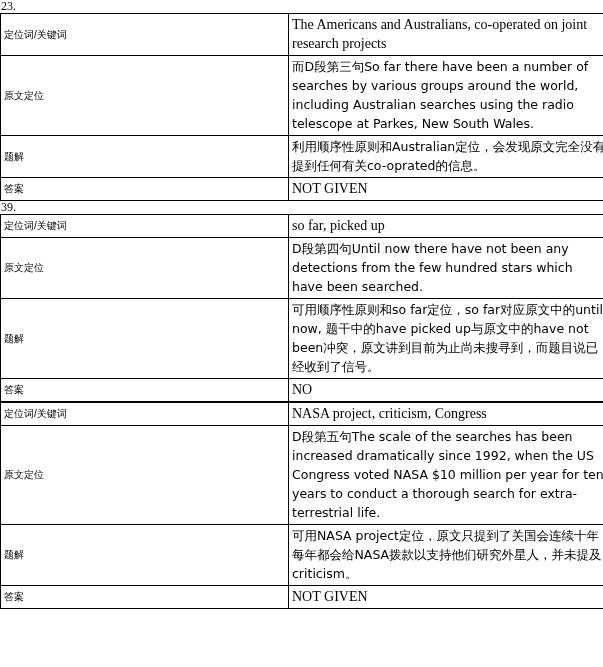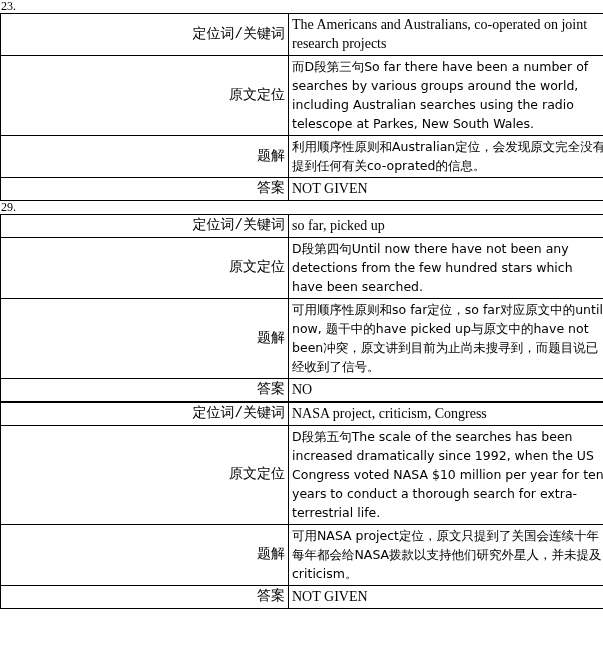--- a/index.html
+++ b/index.html
@@ -35,25 +35,24 @@
     table-layout: fixed;
   }
   table.qtable td {
     border: 1px solid #000000;
     vertical-align: middle;
     padding: 1px 3px 2px 3px;
     line-height: 19px;
   }
   td.label {
     width: 281px;
-    font-family: Liberation Mono, monospace;
-    font-size: 14px;
+    font-family: Liberation Sans, sans-serif;
+    font-size: 10px;
     white-space: nowrap;
     vertical-align: middle;
-    text-align: right;
   }
   td.content {
     width: 314px;
     font-family: "Liberation Serif", serif;
     font-size: 14px;
     vertical-align: middle;
   }
   td.content.cjk {
     font-family: "DejaVu Sans", sans-serif;
     font-size: 12.5px;
@@ -80,21 +79,21 @@
       <td class="label">题解</td>
       <td class="content cjk">利用顺序性原则和Australian定位，会发现原文完全没有提到任何有关co-oprated的信息。</td>
     </tr>
     <tr>
       <td class="label">答案</td>
       <td class="content">NOT GIVEN</td>
     </tr>
   </tbody>
     </table>
 
-  <div class="q-number">29.</div>
+  <div class="q-number">39.</div>
   <table class="qtable">
     <tbody>
         <tr>
       <td class="label">定位词/关键词</td>
       <td class="content">so far, picked up</td>
     </tr>
     <tr>
       <td class="label">原文定位</td>
       <td class="content cjk">D段第四句Until now there have not been any detections from the few hundred stars which have been searched.</td>
     </tr>

